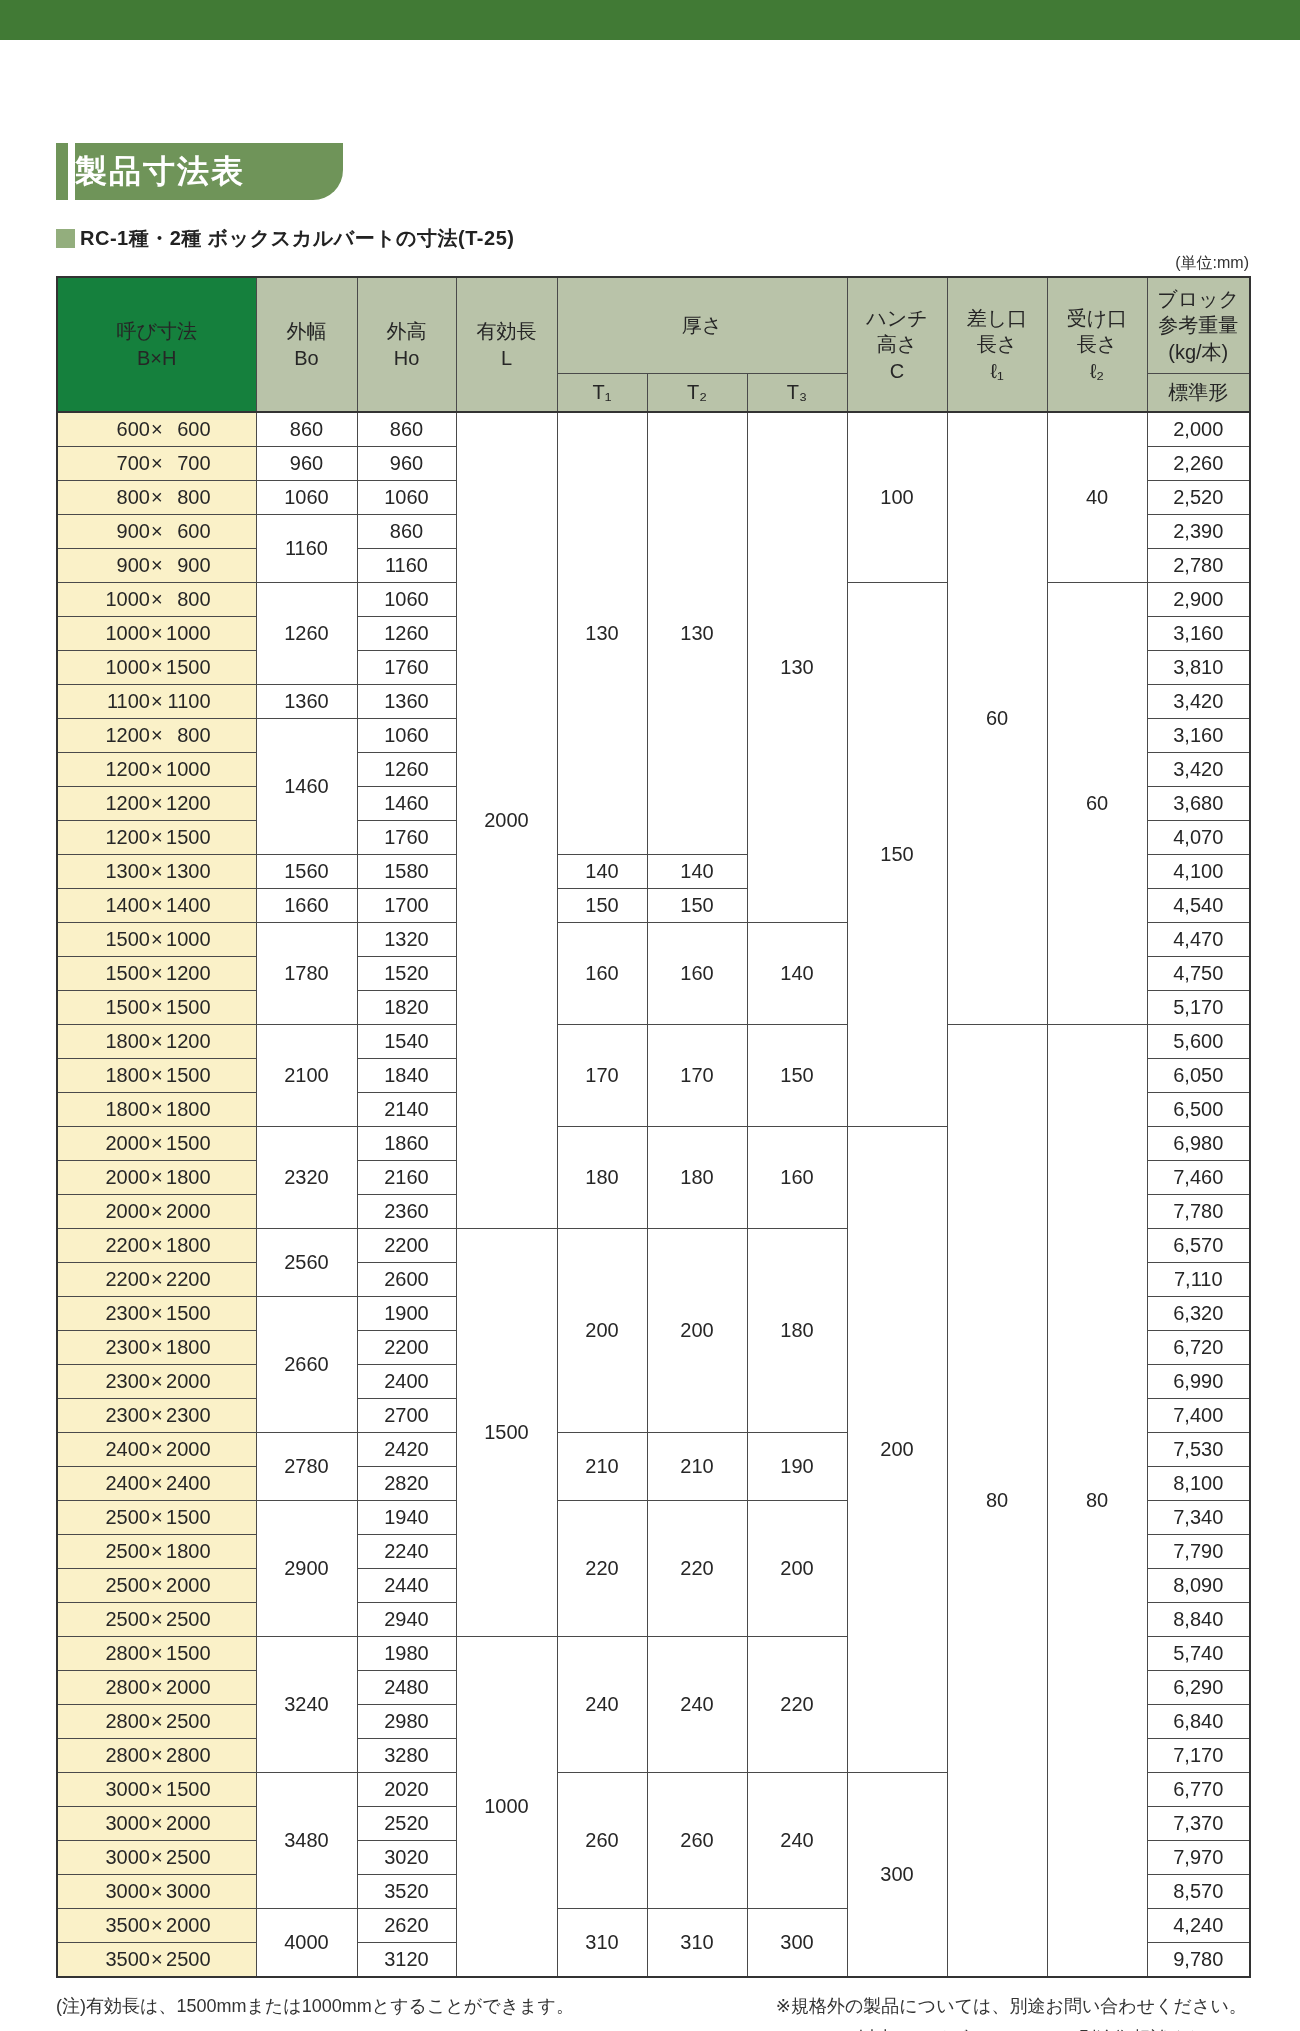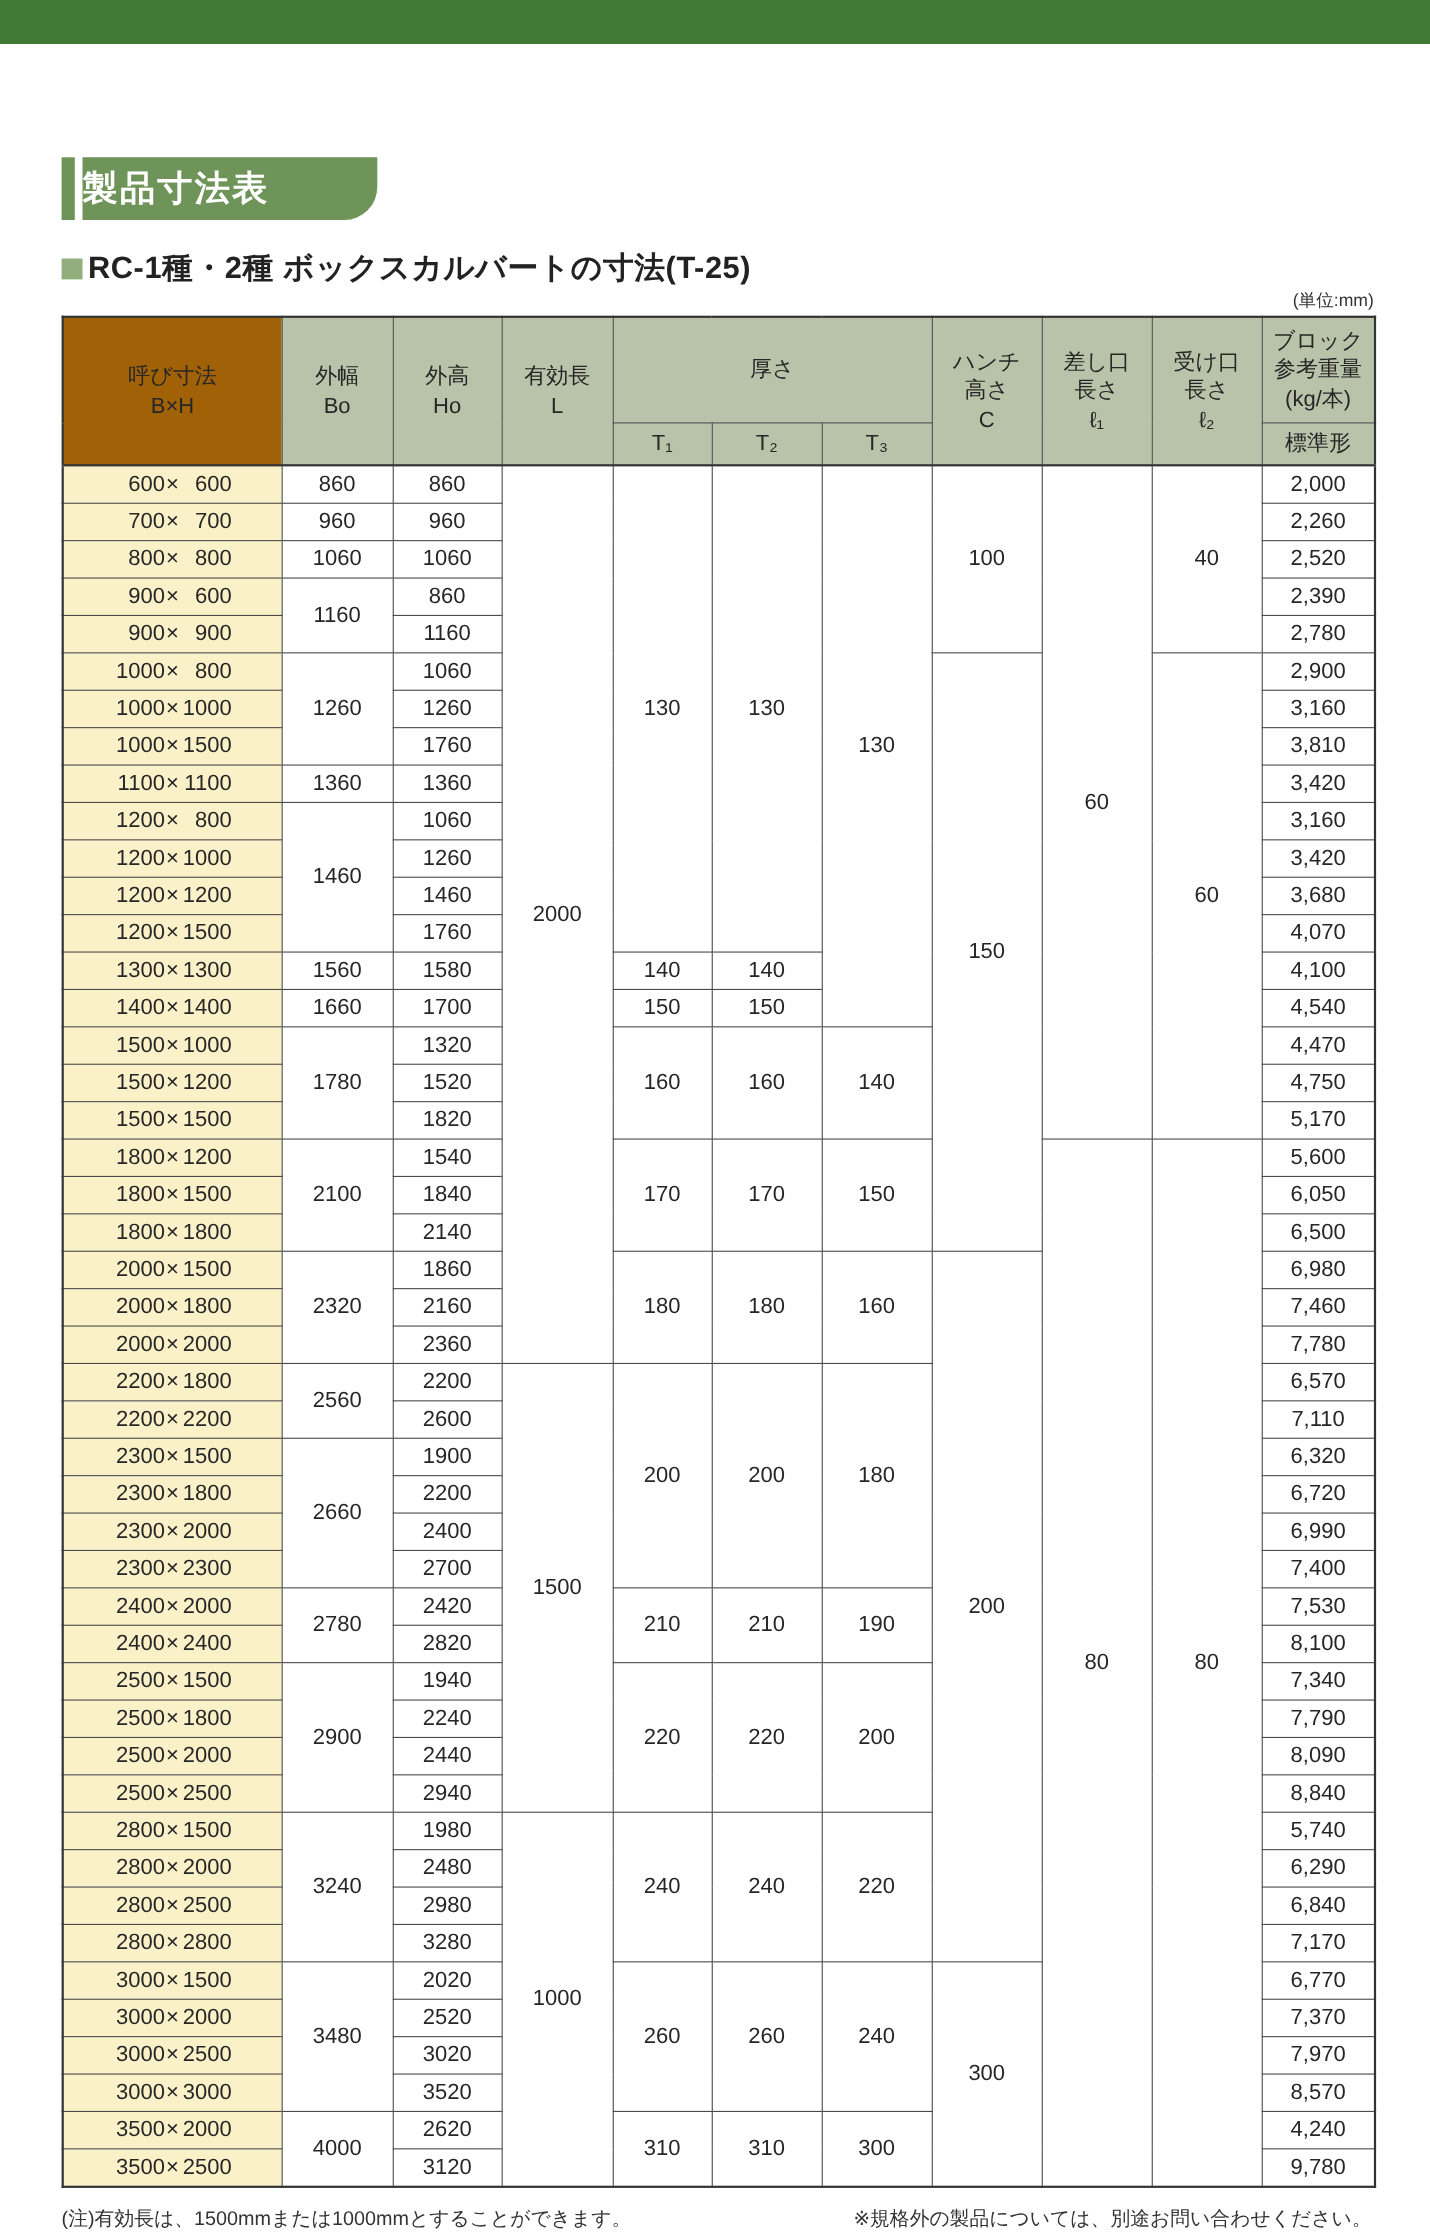--- a/index.html
+++ b/index.html
@@ -14,34 +14,34 @@
   .badge-stripe{width:12px;background:#6f9459;margin-right:7px;}
   .badge{
     width:268px;background:#6f9459;color:#ffffff;
     border-radius:0 0 30px 0;
     font-size:32px;font-weight:bold;line-height:57px;
     letter-spacing:2px;box-sizing:border-box;
   }
   
   .heading-row{margin:25px 0 0 56px;display:flex;align-items:center;}
   .bullet{width:19px;height:19px;background:#93ae7d;display:inline-block;margin-right:5px;}
-  .heading{font-size:28px;font-weight:bold;color:#222222;letter-spacing:0.5px;}
+  .heading{font-size:20px;font-weight:bold;color:#222222;letter-spacing:0.5px;}
   
   .unit-row{width:1193px;margin:0 0 0 56px;text-align:right;font-size:16px;color:#333;height:22px;line-height:22px;}
   
   table{
     margin:2px 0 0 56px;width:1193px;table-layout:fixed;
     border-collapse:collapse;border:2px solid #333333;
   }
   th,td{border:1px solid #4a4a4a;text-align:center;vertical-align:middle;padding:0;}
   thead th{background:#b9c3a9;font-weight:normal;font-size:20px;line-height:1.32;}
   thead tr.h-main th{height:95px;}
   thead tr.h-sub th{height:37px;}
   thead{border-bottom:2px solid #333333;}
-  th.size-h{background:#a16207;}
+  th.size-h{background:#15803d;}
   .th-label{white-space:pre-line;}
   tbody td{height:33px;font-size:20px;background:#ffffff;}
   tbody td.cell-size{background:#faf1c8;}
   .cell-size .inner{display:inline-flex;align-items:flex-end;white-space:pre;}
   .size-b,.size-h2{display:inline-block;width:47px;text-align:right;}
   .size-x{display:inline-block;padding:0 1px;}
   
   .notes-row{width:1204px;margin:13px 0 0 56px;display:flex;justify-content:space-between;align-items:flex-start;}
   .note{font-size:18px;color:#333333;line-height:1.75;}
 </style>

